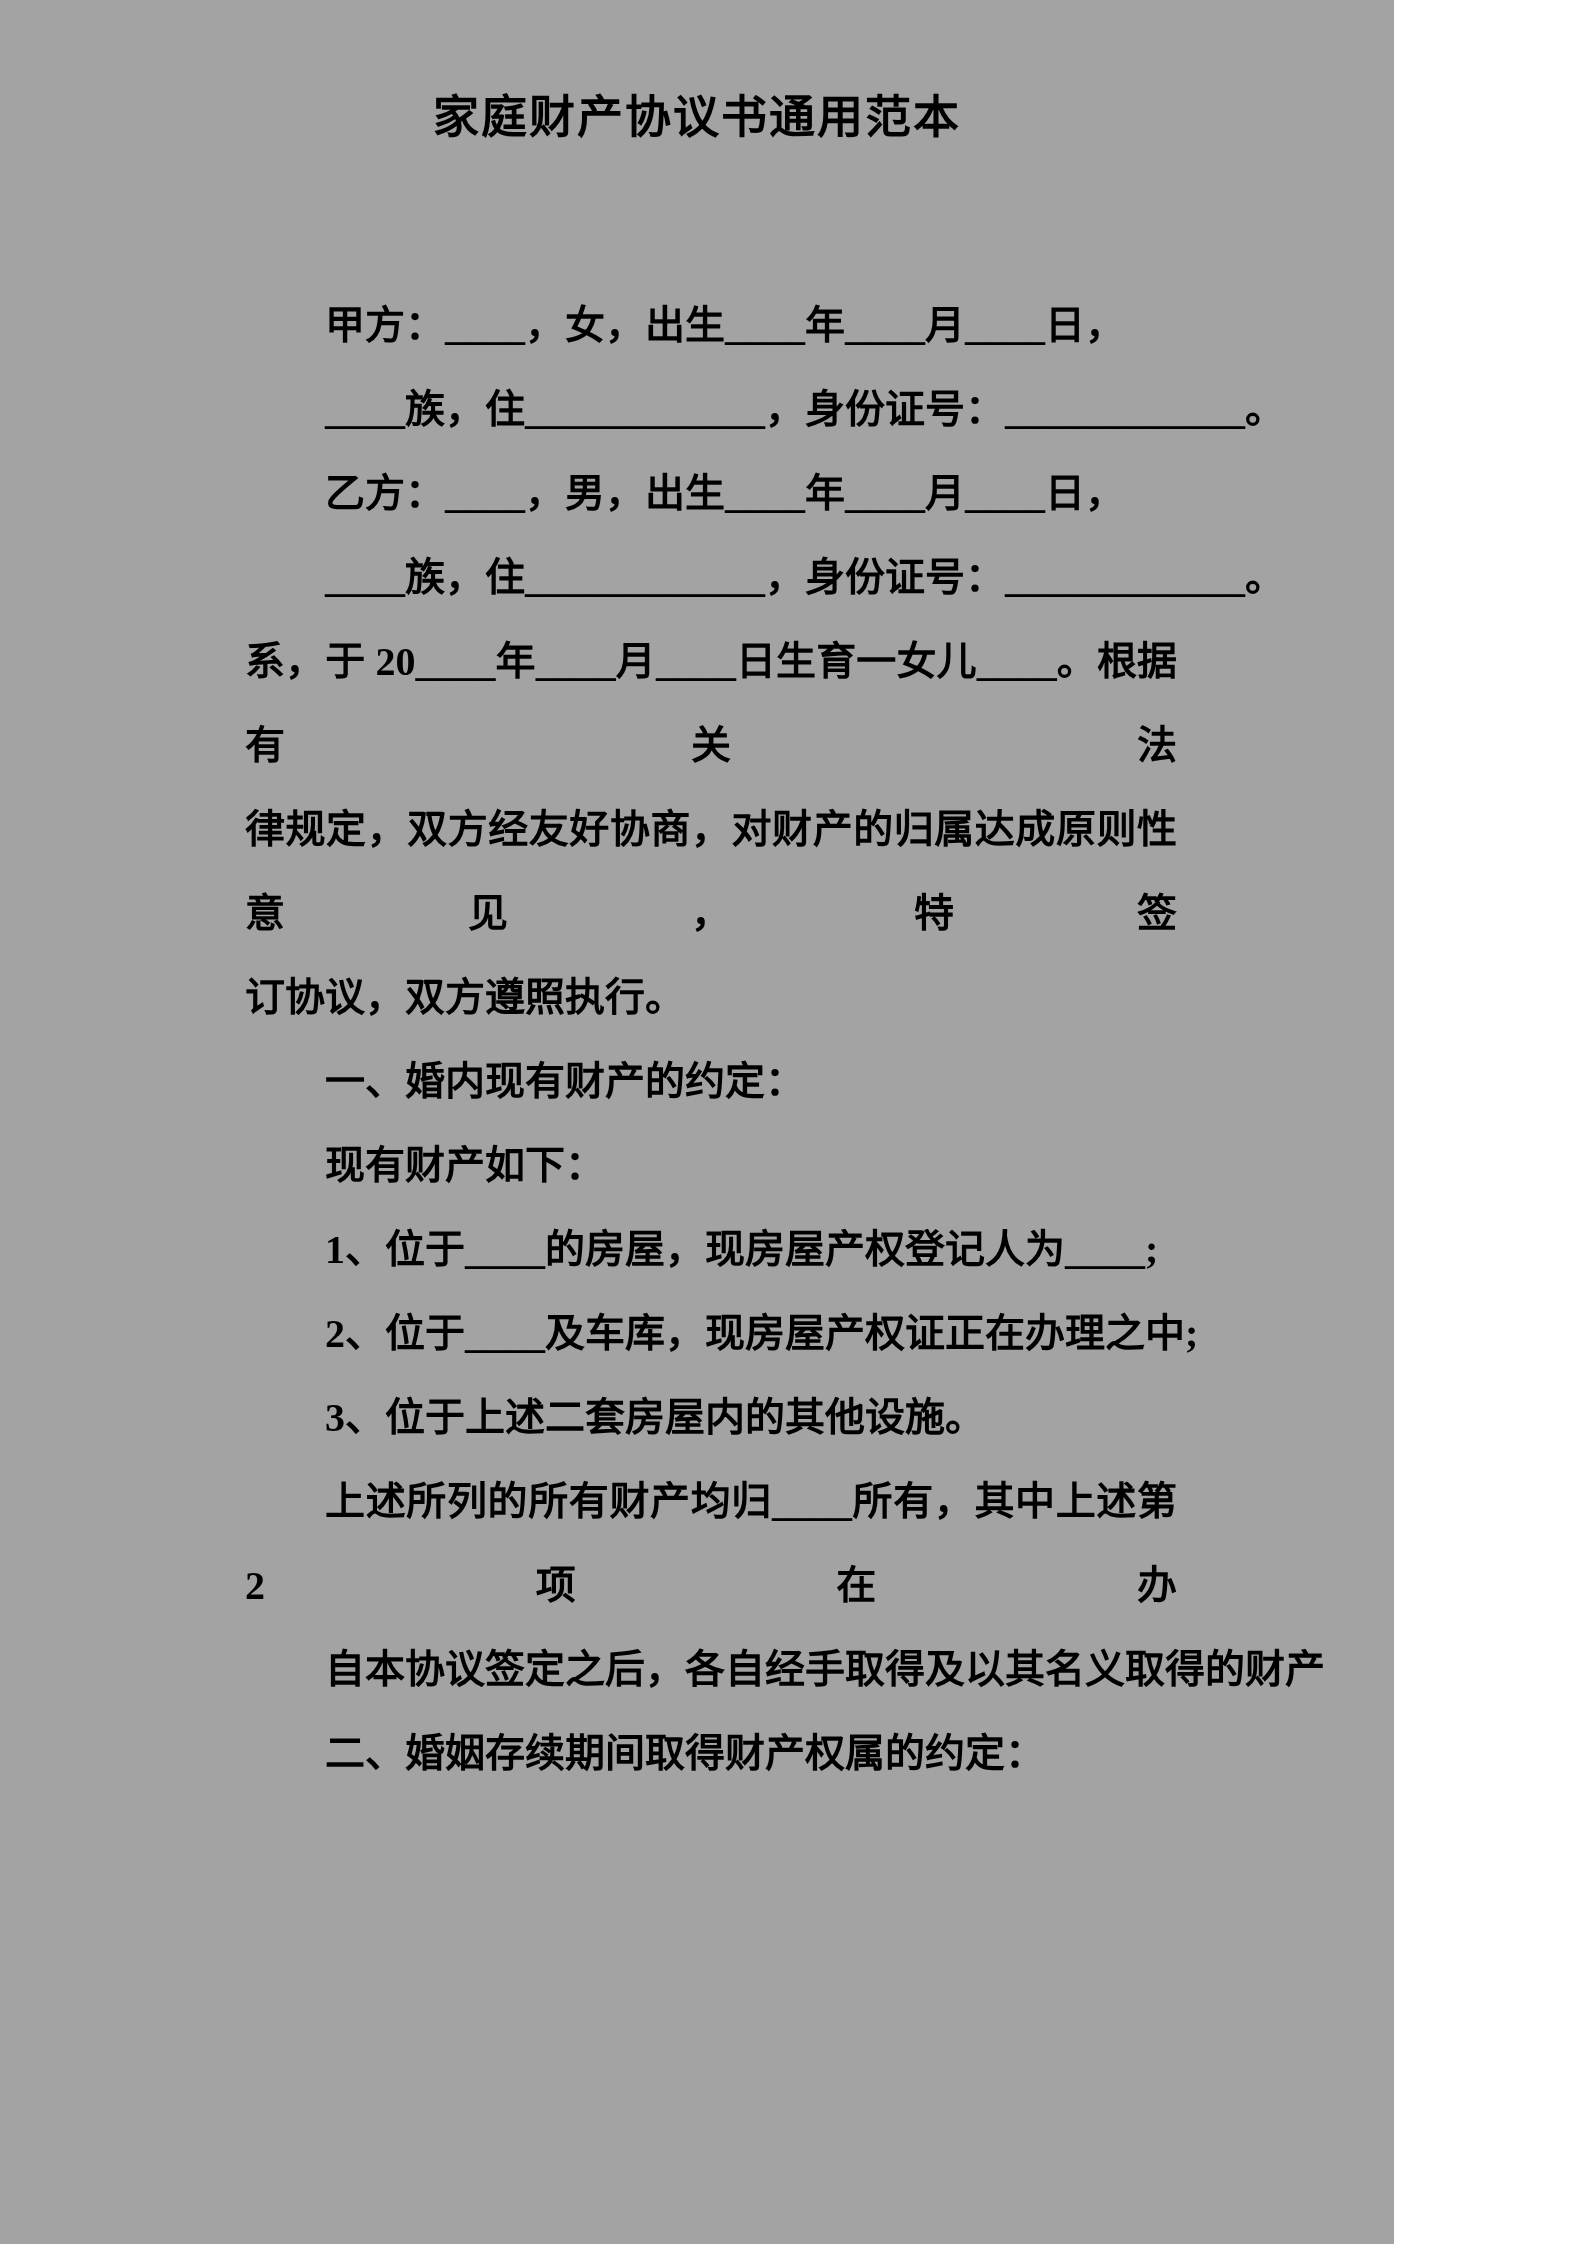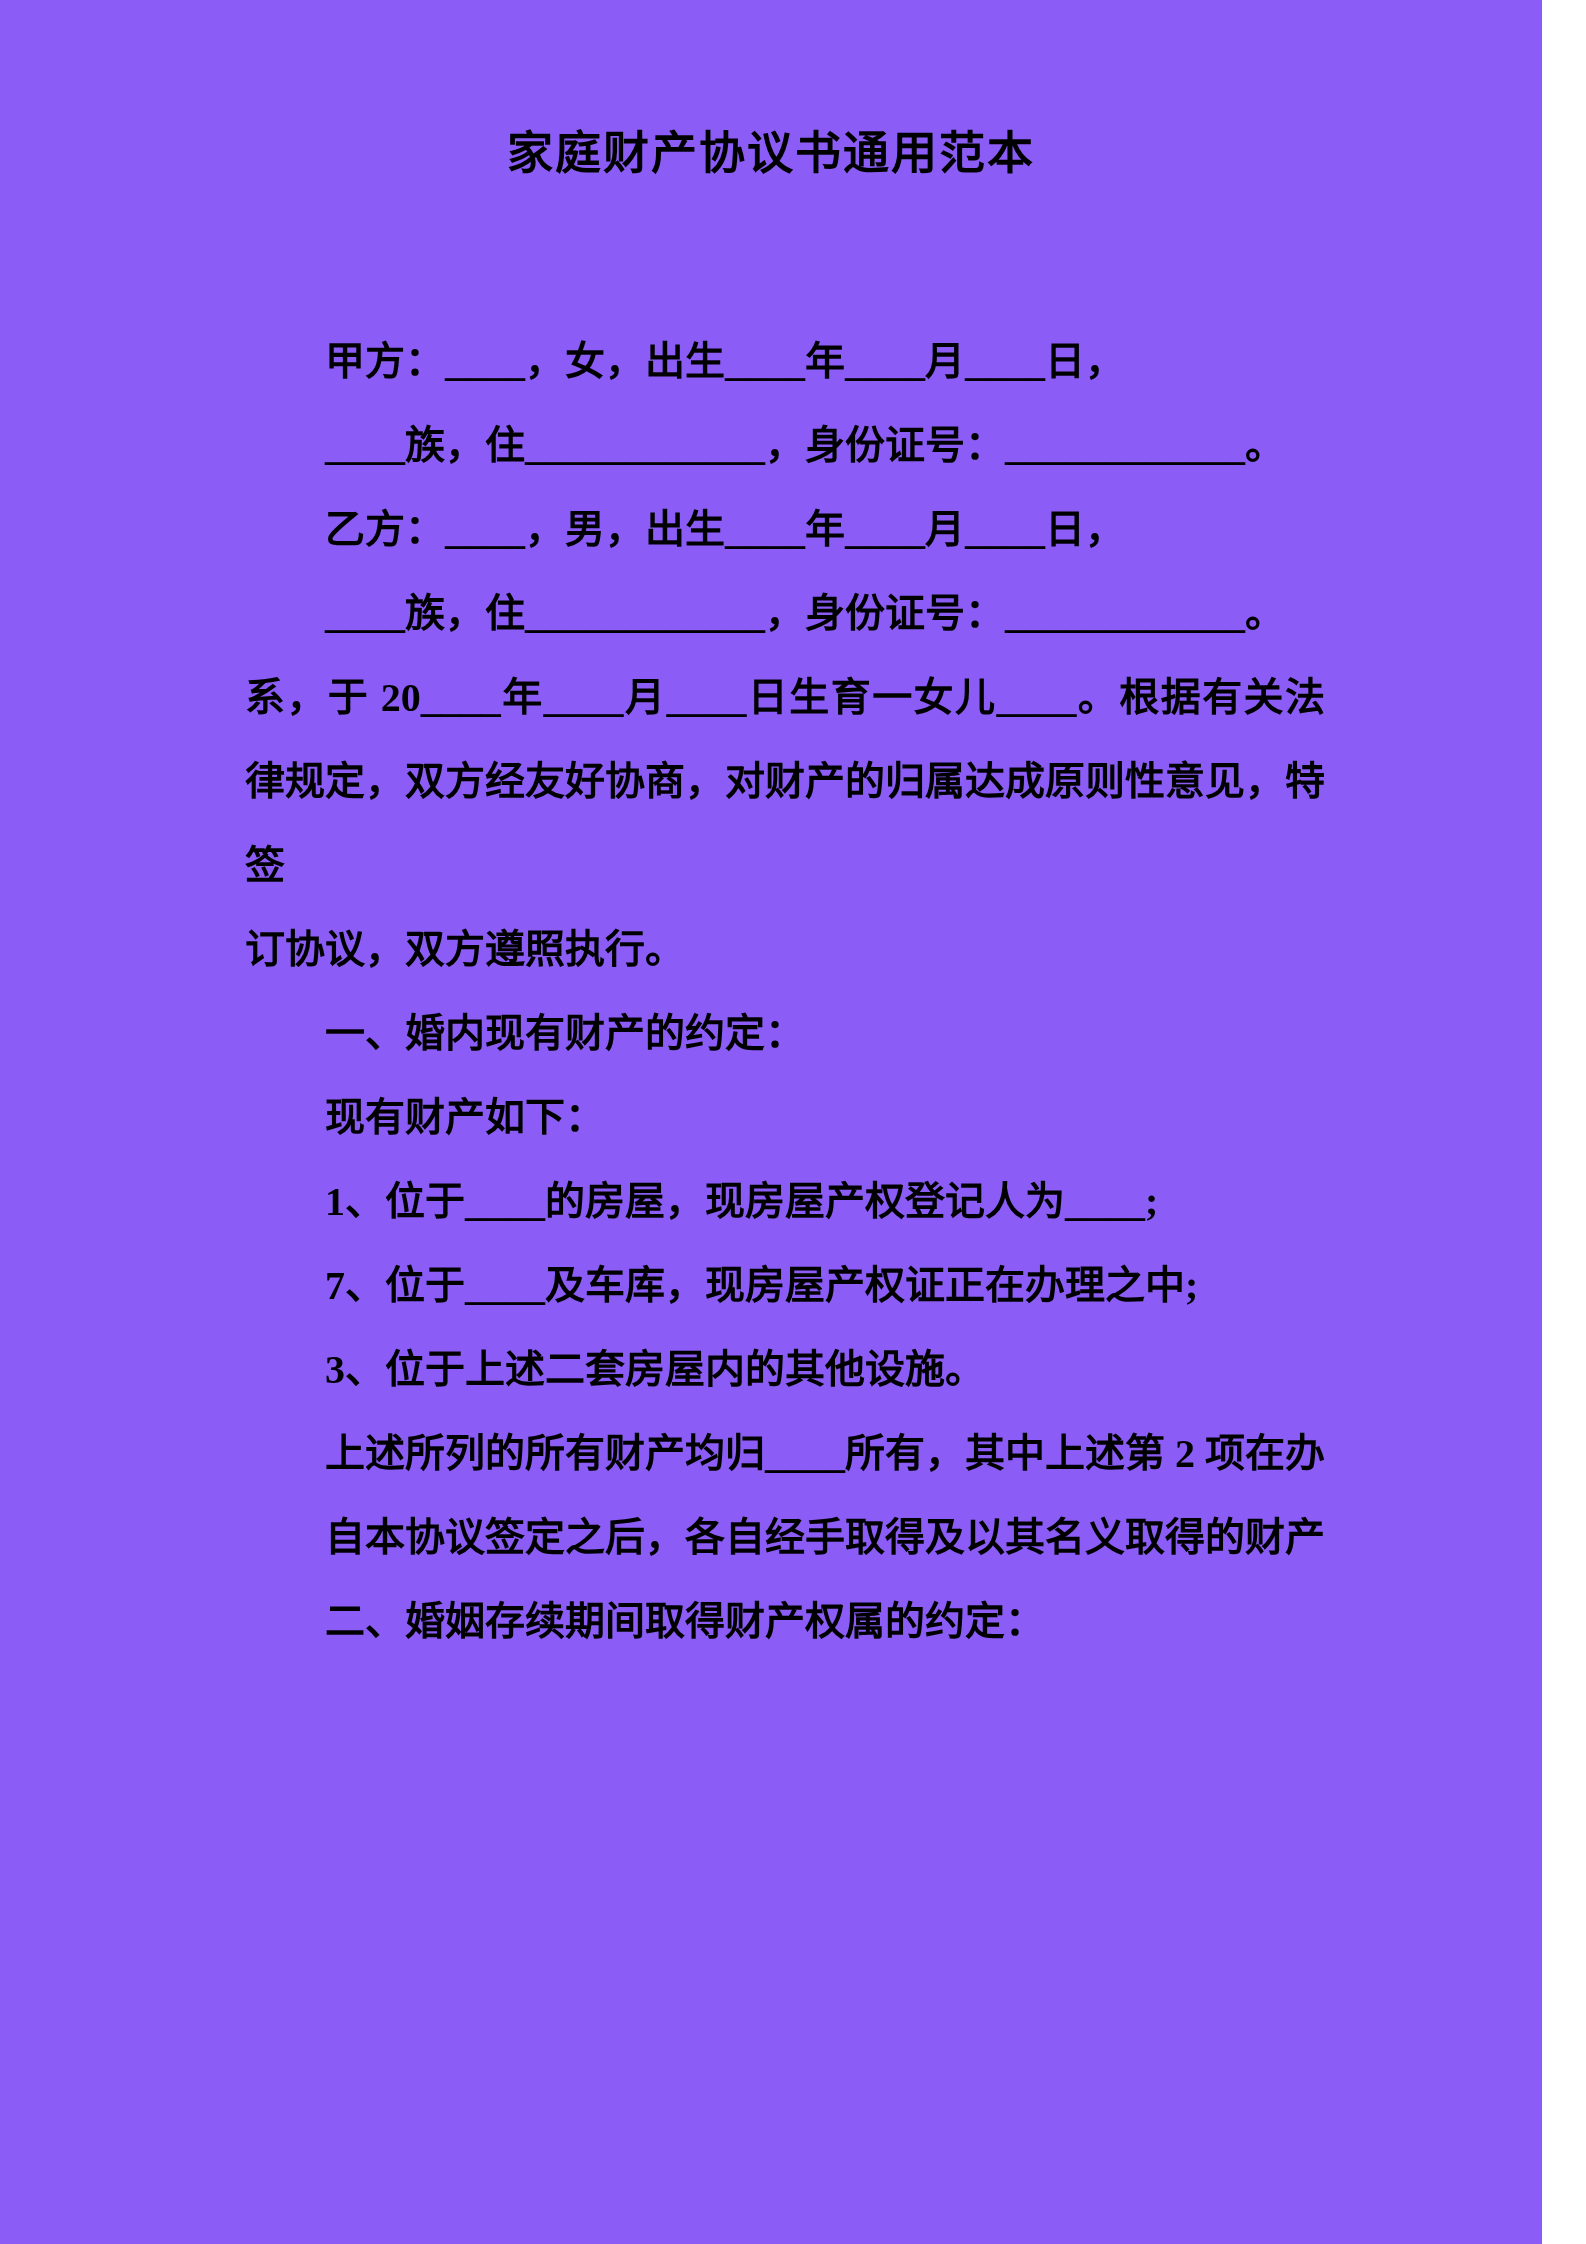--- a/index.html
+++ b/index.html
@@ -2,29 +2,29 @@
 <html lang="zh-CN"><head>
 <meta charset="utf-8">
 <style>
   html, body {
     margin: 0;
     padding: 0;
     background: #ffffff;
   }
   .page {
     position: relative;
-    width: 1542px;
+    width: 1394px;
     height: 2244px;
-    background: #8b5cf6;
+    background: #a3a3a3;
     color: #000000;
     font-family: "Liberation Sans", sans-serif;
     font-weight: 700;
     overflow: hidden;
     box-sizing: border-box;
-    padding-top: 120px;
+    padding-top: 84px;
   }
   .doc-title {
     margin: 0 0 134px 0;
     font-size: 46px;
     line-height: 66px;
     font-weight: 700;
     text-align: center;
     letter-spacing: 2px;
   }
   .doc-body {
@@ -55,19 +55,19 @@
       <div class="line indent">甲方：____，女，出生____年____月____日，</div>
       <div class="line indent">____族，住____________，身份证号：____________。</div>
       <div class="line indent">乙方：____，男，出生____年____月____日，</div>
       <div class="line indent">____族，住____________，身份证号：____________。</div>
       <div class="line full">系，于 20____年____月____日生育一女儿____。根据有关法</div>
       <div class="line full">律规定，双方经友好协商，对财产的归属达成原则性意见，特签</div>
       <div class="line">订协议，双方遵照执行。</div>
       <div class="line indent">一、婚内现有财产的约定：</div>
       <div class="line indent">现有财产如下：</div>
       <div class="line indent">1、位于____的房屋，现房屋产权登记人为____;</div>
-      <div class="line indent">7、位于____及车库，现房屋产权证正在办理之中;</div>
+      <div class="line indent">2、位于____及车库，现房屋产权证正在办理之中;</div>
       <div class="line indent">3、位于上述二套房屋内的其他设施。</div>
       <div class="line indent full">上述所列的所有财产均归____所有，其中上述第 2 项在办</div>
       <div class="line indent">自本协议签定之后，各自经手取得及以其名义取得的财产</div>
       <div class="line indent">二、婚姻存续期间取得财产权属的约定：</div>
     </div>
 </div>
 
 </body></html>

